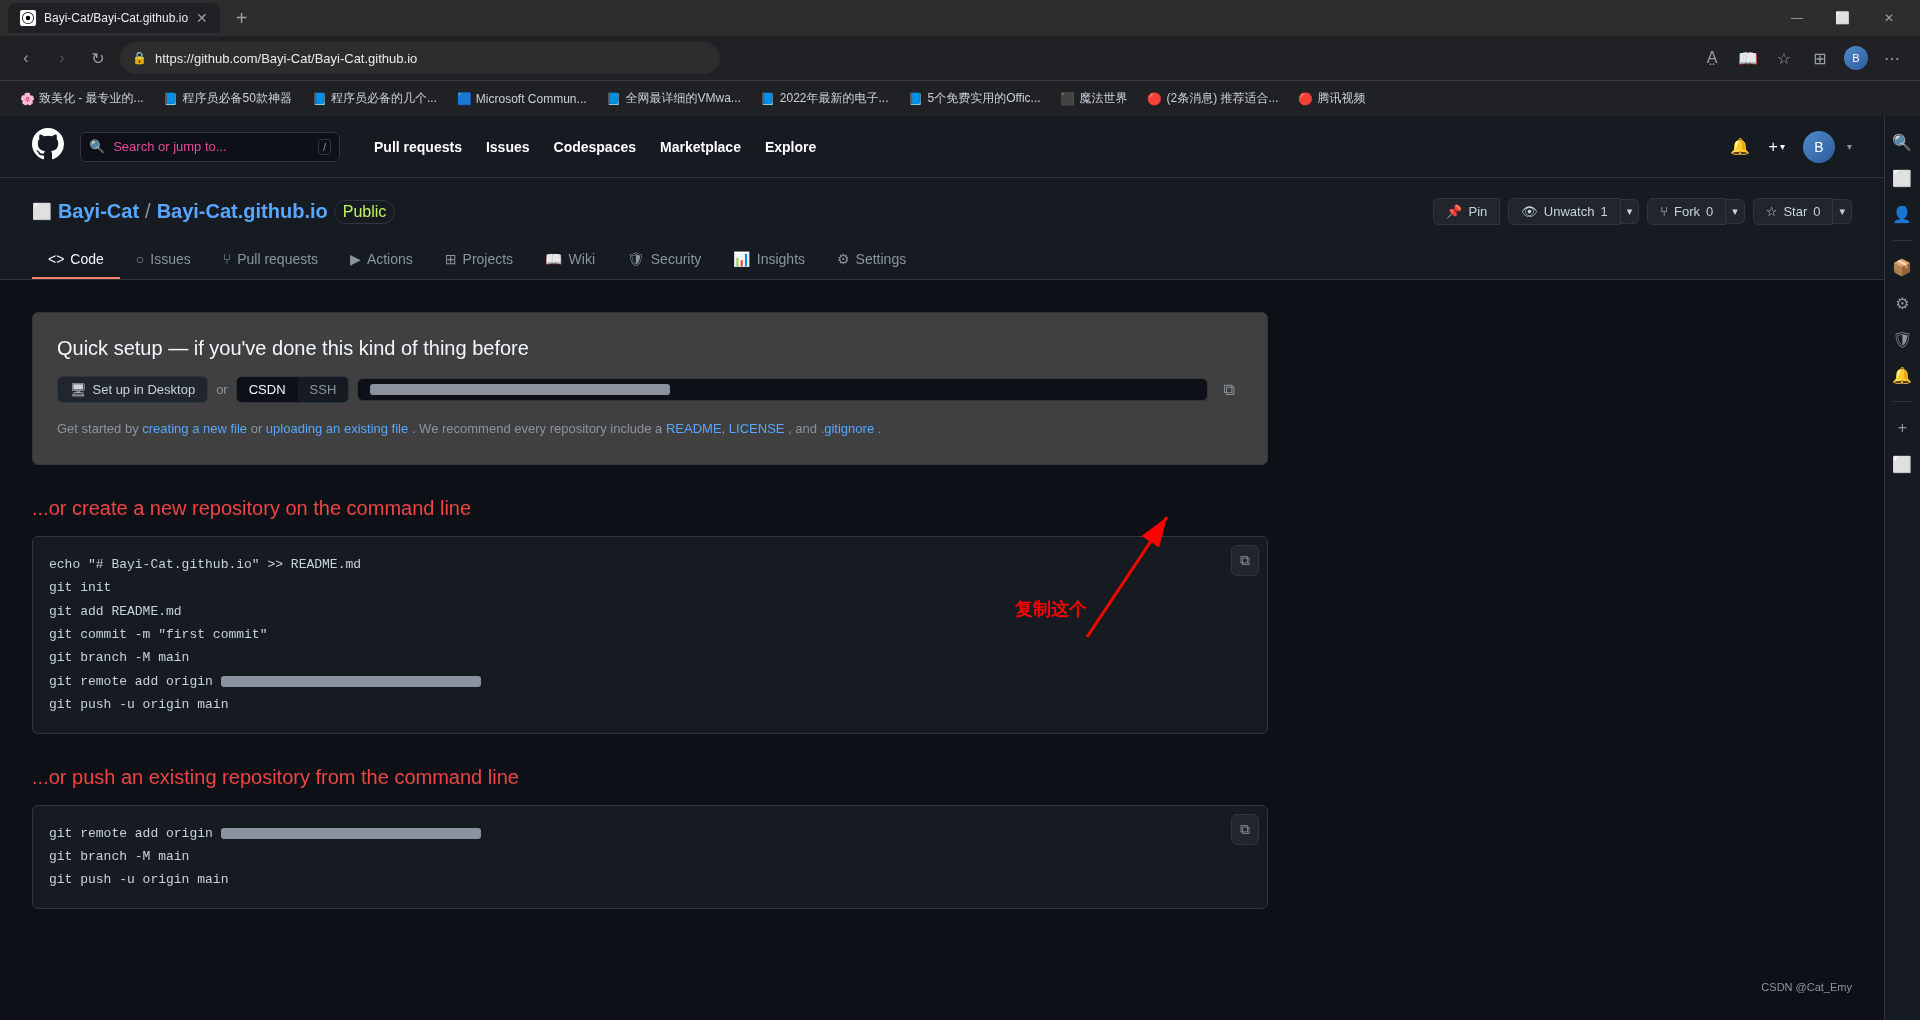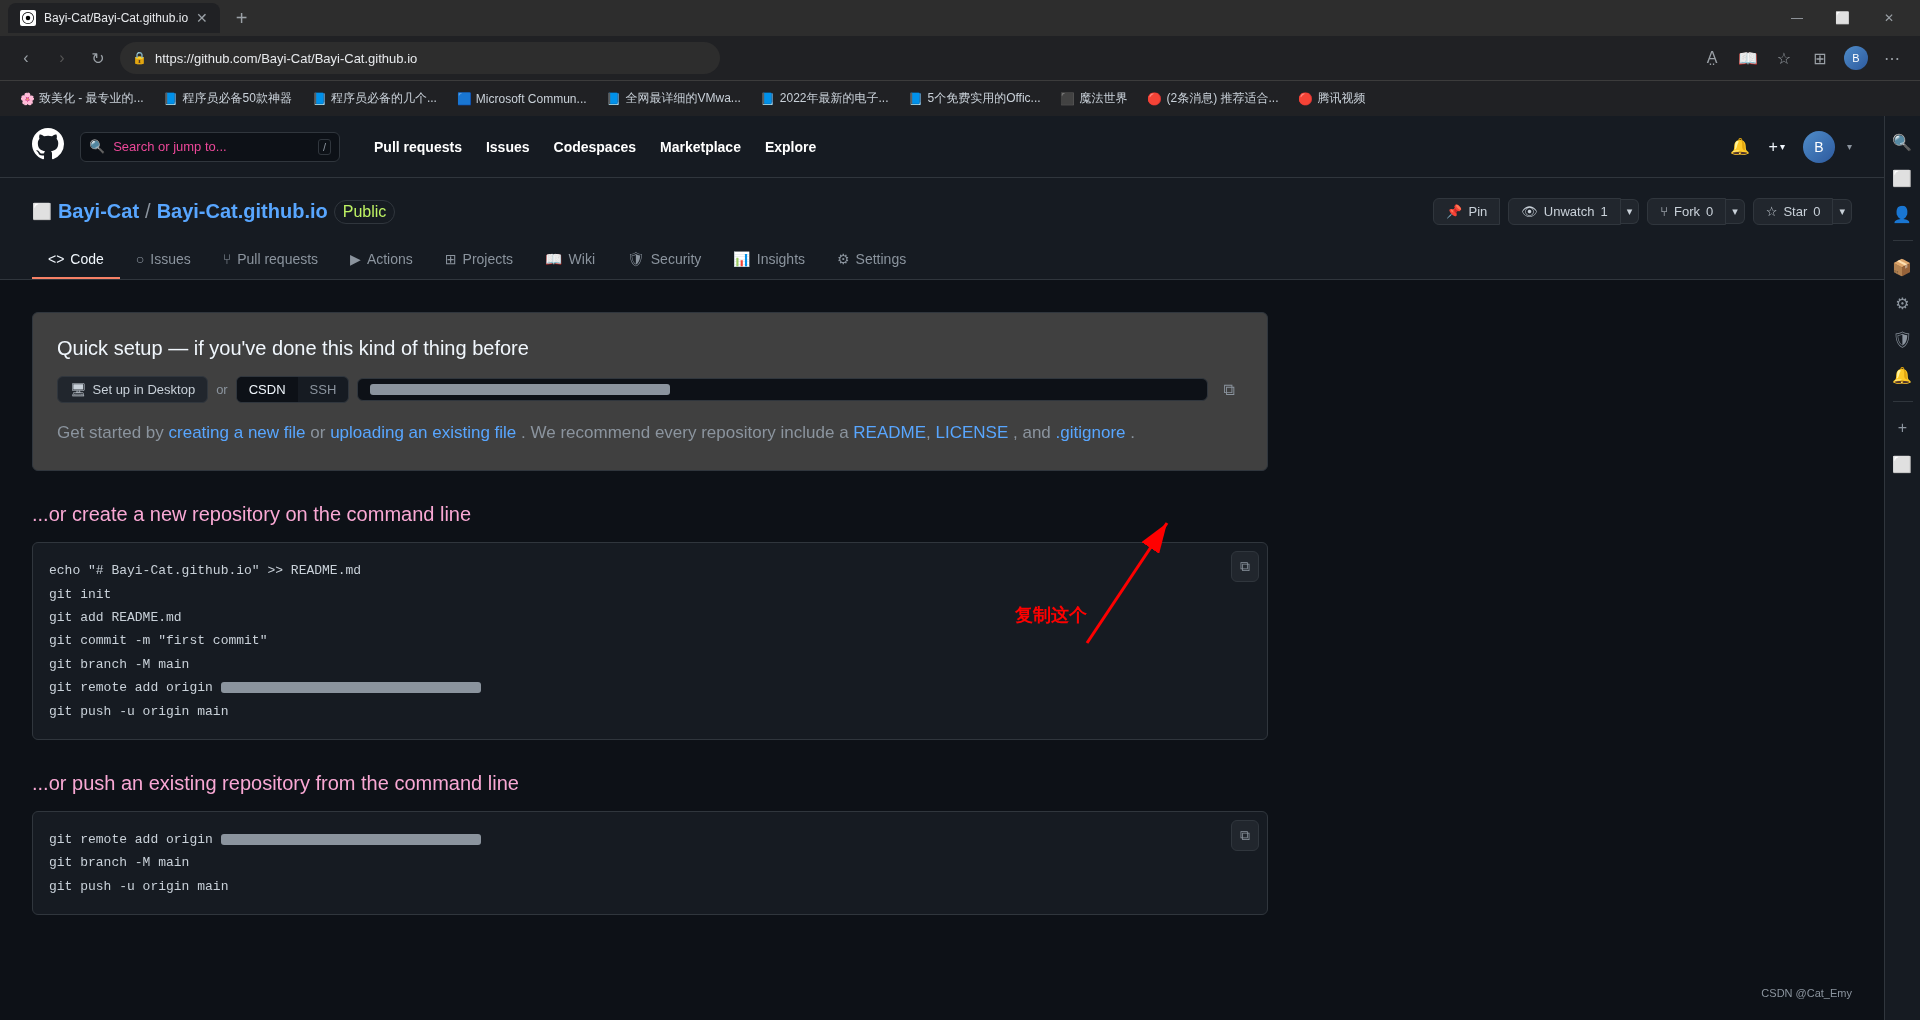--- a/index.html
+++ b/index.html
@@ -397,32 +397,32 @@
     .copy-btn {
       background: none;
       border: none;
       color: #8b949e;
       cursor: pointer;
       font-size: 16px;
       padding: 4px 8px;
     }
     .setup-info {
       color: #8b949e;
-      font-size: 17px;
+      font-size: 13px;
       line-height: 1.6;
     }
     .setup-info a { color: #58a6ff; text-decoration: none; }
 
     
     .code-section {
       margin-bottom: 32px;
     }
     .code-section-title {
       font-size: 20px;
-      color: #f9a8d4;
+      color: #ef4444;
       margin-bottom: 16px;
     }
     .code-block {
       background: #161b22;
       border: 1px solid #30363d;
       border-radius: 6px;
       padding: 16px;
       position: relative;
     }
     .code-block code {

